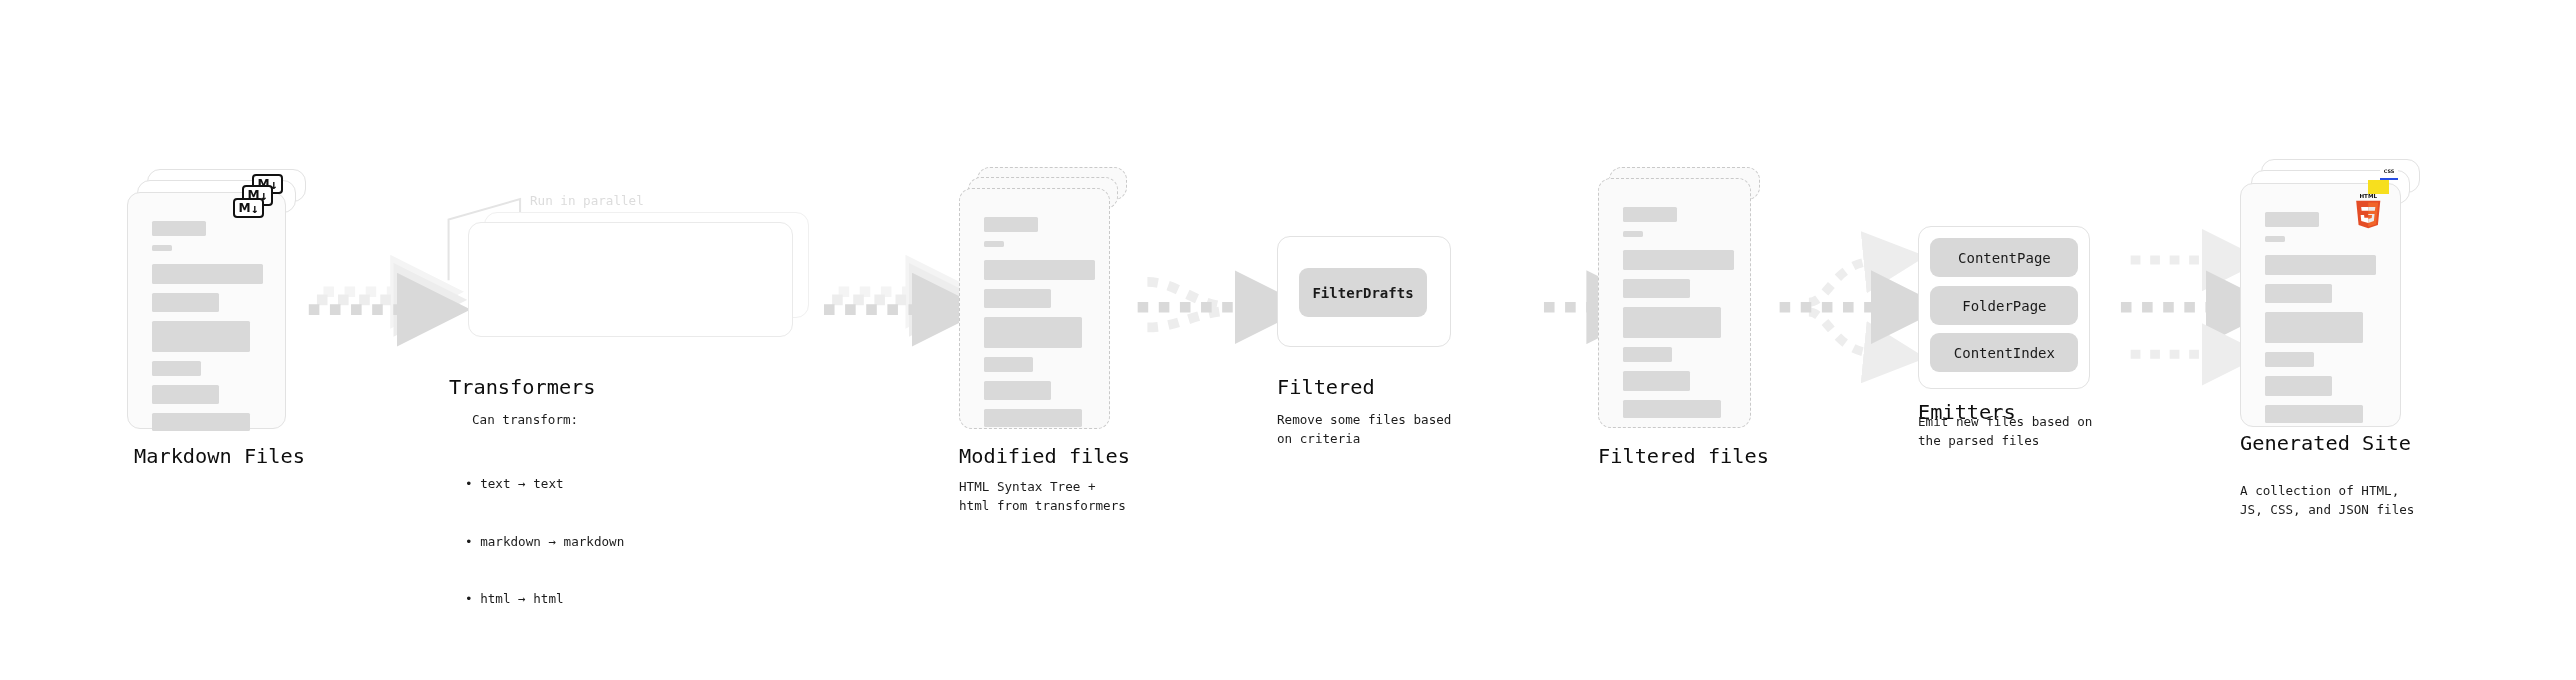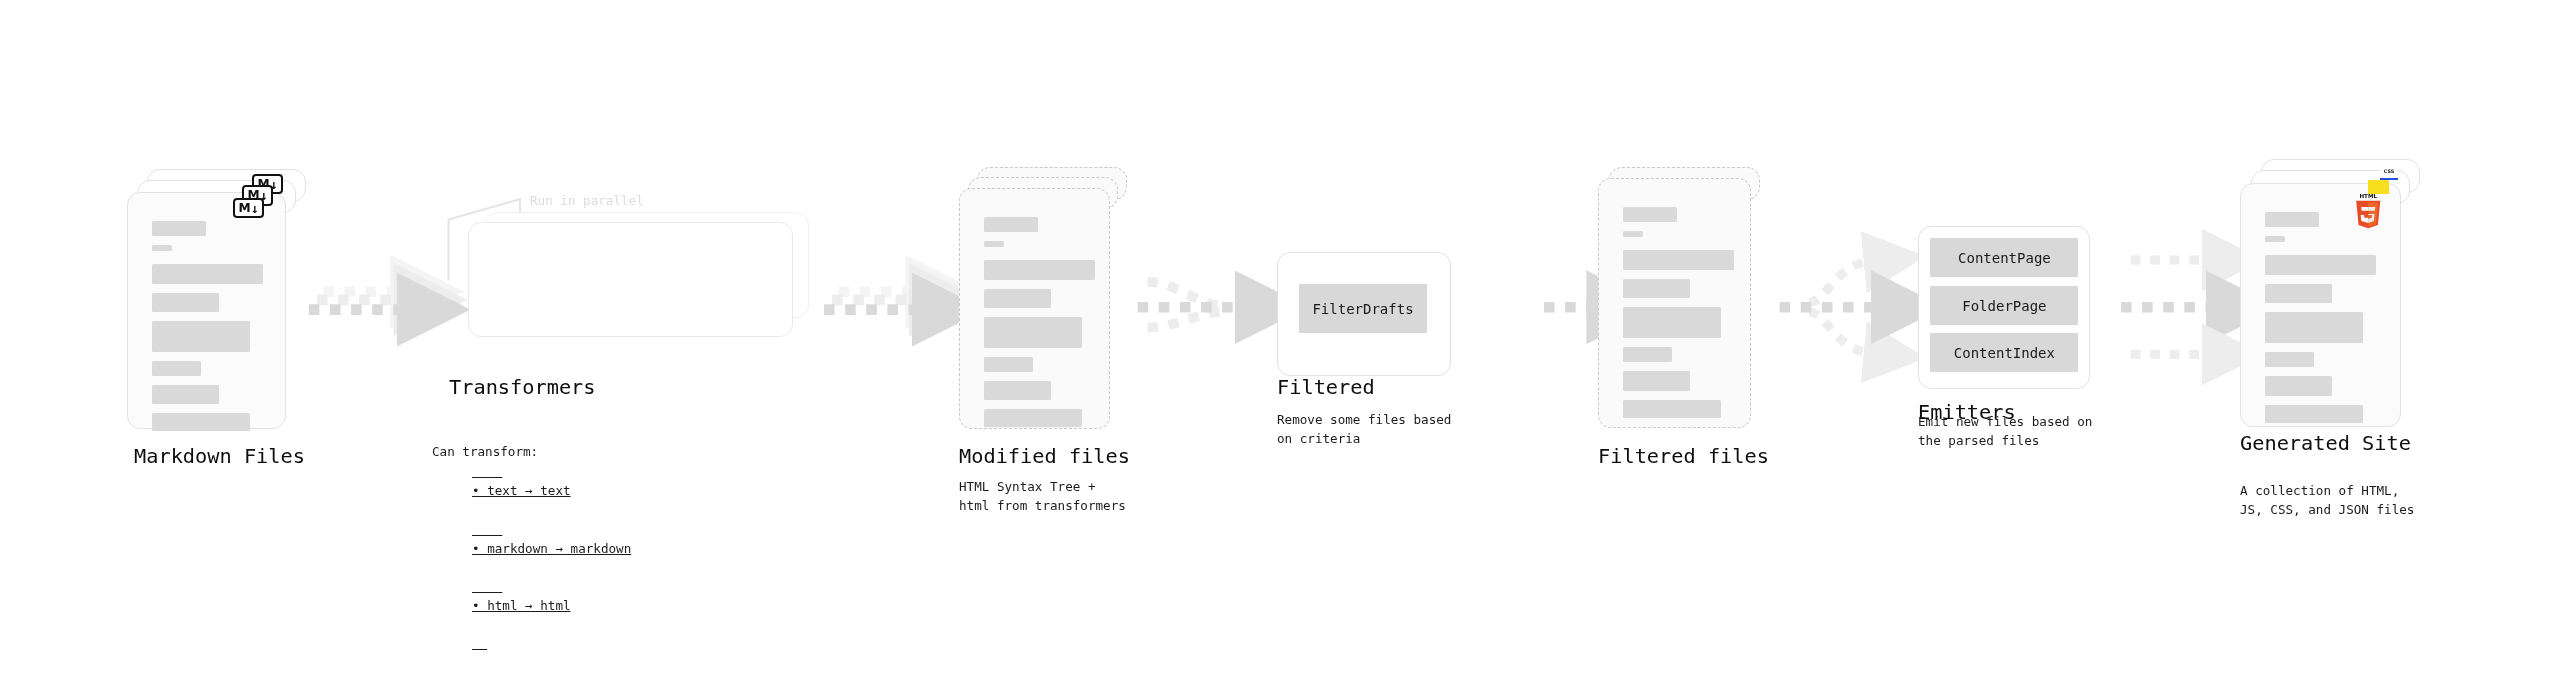--- a/index.html
+++ b/index.html
@@ -92,21 +92,21 @@
   .proc {
     position: absolute;
     border: 1.6px solid #e2e2e2;
     border-radius: 13px;
     background: #ffffff;
     box-sizing: border-box;
   }
   .chip {
     position: absolute;
     background: #d8d8d8;
-    border-radius: 1px;
+    border-radius: 9px;
     display: flex;
     align-items: center;
     justify-content: center;
     font-size: 14px;
     color: #1a1a1a;
     white-space: nowrap;
     box-sizing: border-box;
   }
   .chip.ghost1 { background: #e4e4e4; }
   .chip.ghost2 { background: #ececec; }
@@ -125,21 +125,21 @@
     line-height: 1.52;
     color: #1c1c1c;
     white-space: pre;
   }
   .faint-label {
     position: absolute;
     font-size: 12.6px;
     color: #dcdcdc;
     white-space: nowrap;
   }
-  .bullets { margin: 12px; padding: 0; list-style: none; text-decoration: underline; }
+  .bullets { margin: 5px; padding: 0; list-style: none; }
   .bullets li { white-space: pre; }
 
   
   svg.overlay {
     position: absolute;
     left: 0; top: 0;
     width: 2576px; height: 681px;
     pointer-events: none;
   }
 </style>
@@ -241,21 +241,21 @@
   <div class="title" style="left:127px; top:444px;margin-left:7px;">Markdown Files</div>
 
   <div class="faint-label" style="left:530px; top:193px;">Run in parallel</div>
 
   <div class="node" style="left:447px; top:228px; width:374px; height:130px;">
     <div class="proc" style="left:37px; top:-16.3px; width:325px; height:106px; border-color:#f0f0f0;"></div>
     <div class="proc" style="left:21px; top:-6.5px; width:325px; height:115px; border-color:#eaeaea;"></div>
   </div>
 
   <div class="title" style="left:449px; top:375px;">Transformers</div>
-  <div class="subtitle" style="left:432px; top:410px;margin-top:32px;">Can transform:</div>
+  <div class="subtitle" style="left:472px; top:410px;">Can transform:</div>
   <ul class="bullets subtitle" style="left:460px; top:431px;">
     <li>• text → text</li>
     <li>• markdown → markdown</li>
     <li>• html → html</li>
   </ul>
 
   <div class="doc-stack" style="left:959px; top:167px; width:179px; height:260px;">
     <div class="doc dashed" style="left:18px; top:0px; width:150px; height:32.5px;"></div>
     <div class="doc dashed" style="left:9px; top:9.8px; width:150px; height:32.5px;"></div>
     <div class="doc dashed" style="left:0px; top:21px; width:151px; height:241px;">
@@ -268,21 +268,21 @@
         <div class="sk-bar" style="width:49px;height:14.6px;"></div>
         <div class="sk-bar" style="width:67px;height:19.5px;"></div>
         <div class="sk-bar" style="width:98px;height:18px;"></div>
       </div>
     </div>
   </div>
   <div class="title" style="left:959px; top:444px;">Modified files</div>
   <div class="subtitle" style="left:959px; top:477px;">HTML Syntax Tree +
 html from transformers</div>
 
-  <div class="proc" style="left:1277px; top:252px; width:174px; height:124px;">
+  <div class="proc" style="left:1277px; top:236px; width:174px; height:111px;font-weight:bold;">
     <div class="chip" style="left:21px; top:31px; width:128px; height:49px;">FilterDrafts</div>
   </div>
   <div class="title" style="left:1277px; top:375px;">Filtered</div>
   <div class="subtitle" style="left:1277px; top:410px;">Remove some files based
 on criteria</div>
 
   <div class="doc-stack" style="left:1598px; top:167px; width:179px; height:260px;">
     <div class="doc dashed" style="left:11.4px; top:0px; width:151px; height:32.5px;"></div>
     <div class="doc dashed" style="left:0px; top:11.4px; width:153px; height:250px;">
       <div class="skeleton">

